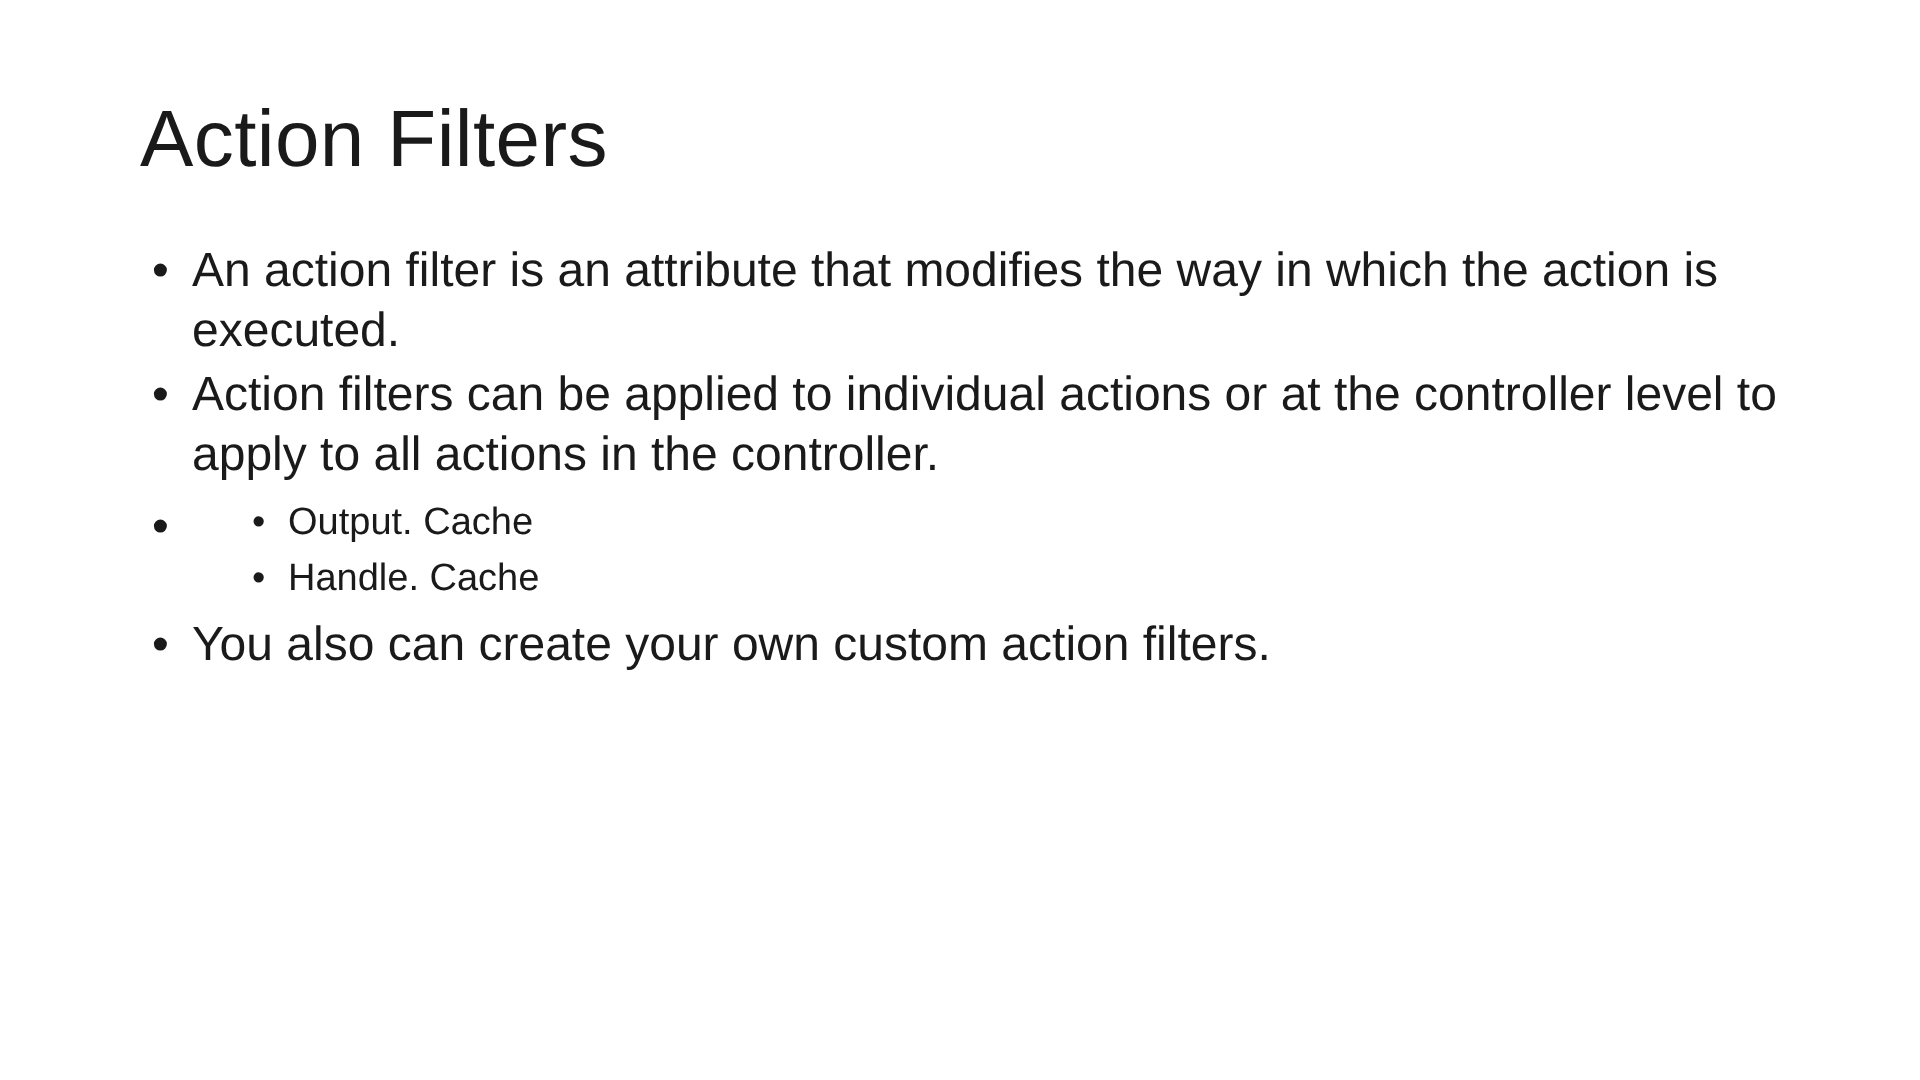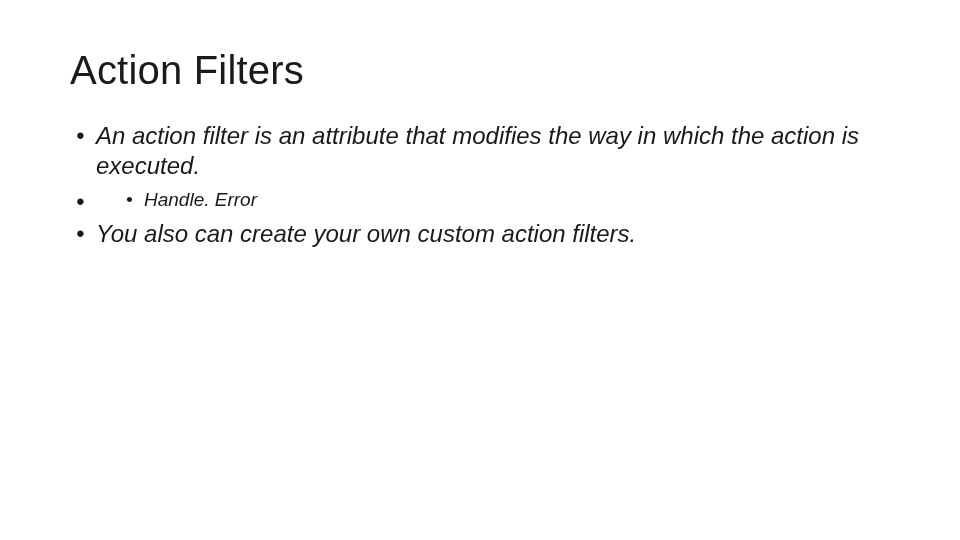--- a/index.html
+++ b/index.html
@@ -29,21 +29,20 @@
     padding: 0;
     margin: 0 0 0 6px;
     font-size: 24px;
     font-weight: 300;
     line-height: 1.25;
   }
   ul.level1 > li {
     position: relative;
     padding-left: 20px;
     margin: 0 0 2px 0;
-    font-style: italic;
   }
   ul.level1 > li::before {
     content: "•";
     position: absolute;
     left: 0;
     top: 0;
   }
   ul.level2 {
     list-style: none;
     padding: 0;
@@ -65,20 +64,22 @@
   }
 </style>
 </head>
 <body>
 
 <div class="slide">
   <h1 class="title">Action Filters</h1>
 
   <ul class="level1">
     <li>An action filter is an attribute that modifies the way in which the action is executed.</li>
+    <li>Action filters can be applied to individual actions or at the controller level to apply to all actions in the controller.</li>
     <li>
       <ul class="level2">
-        <li>Handle. Error</li>
+        <li>Output. Cache</li>
+        <li>Handle. Cache</li>
       </ul>
     </li>
     <li>You also can create your own custom action filters.</li>
   </ul>
 </div>
 
 </body></html>

